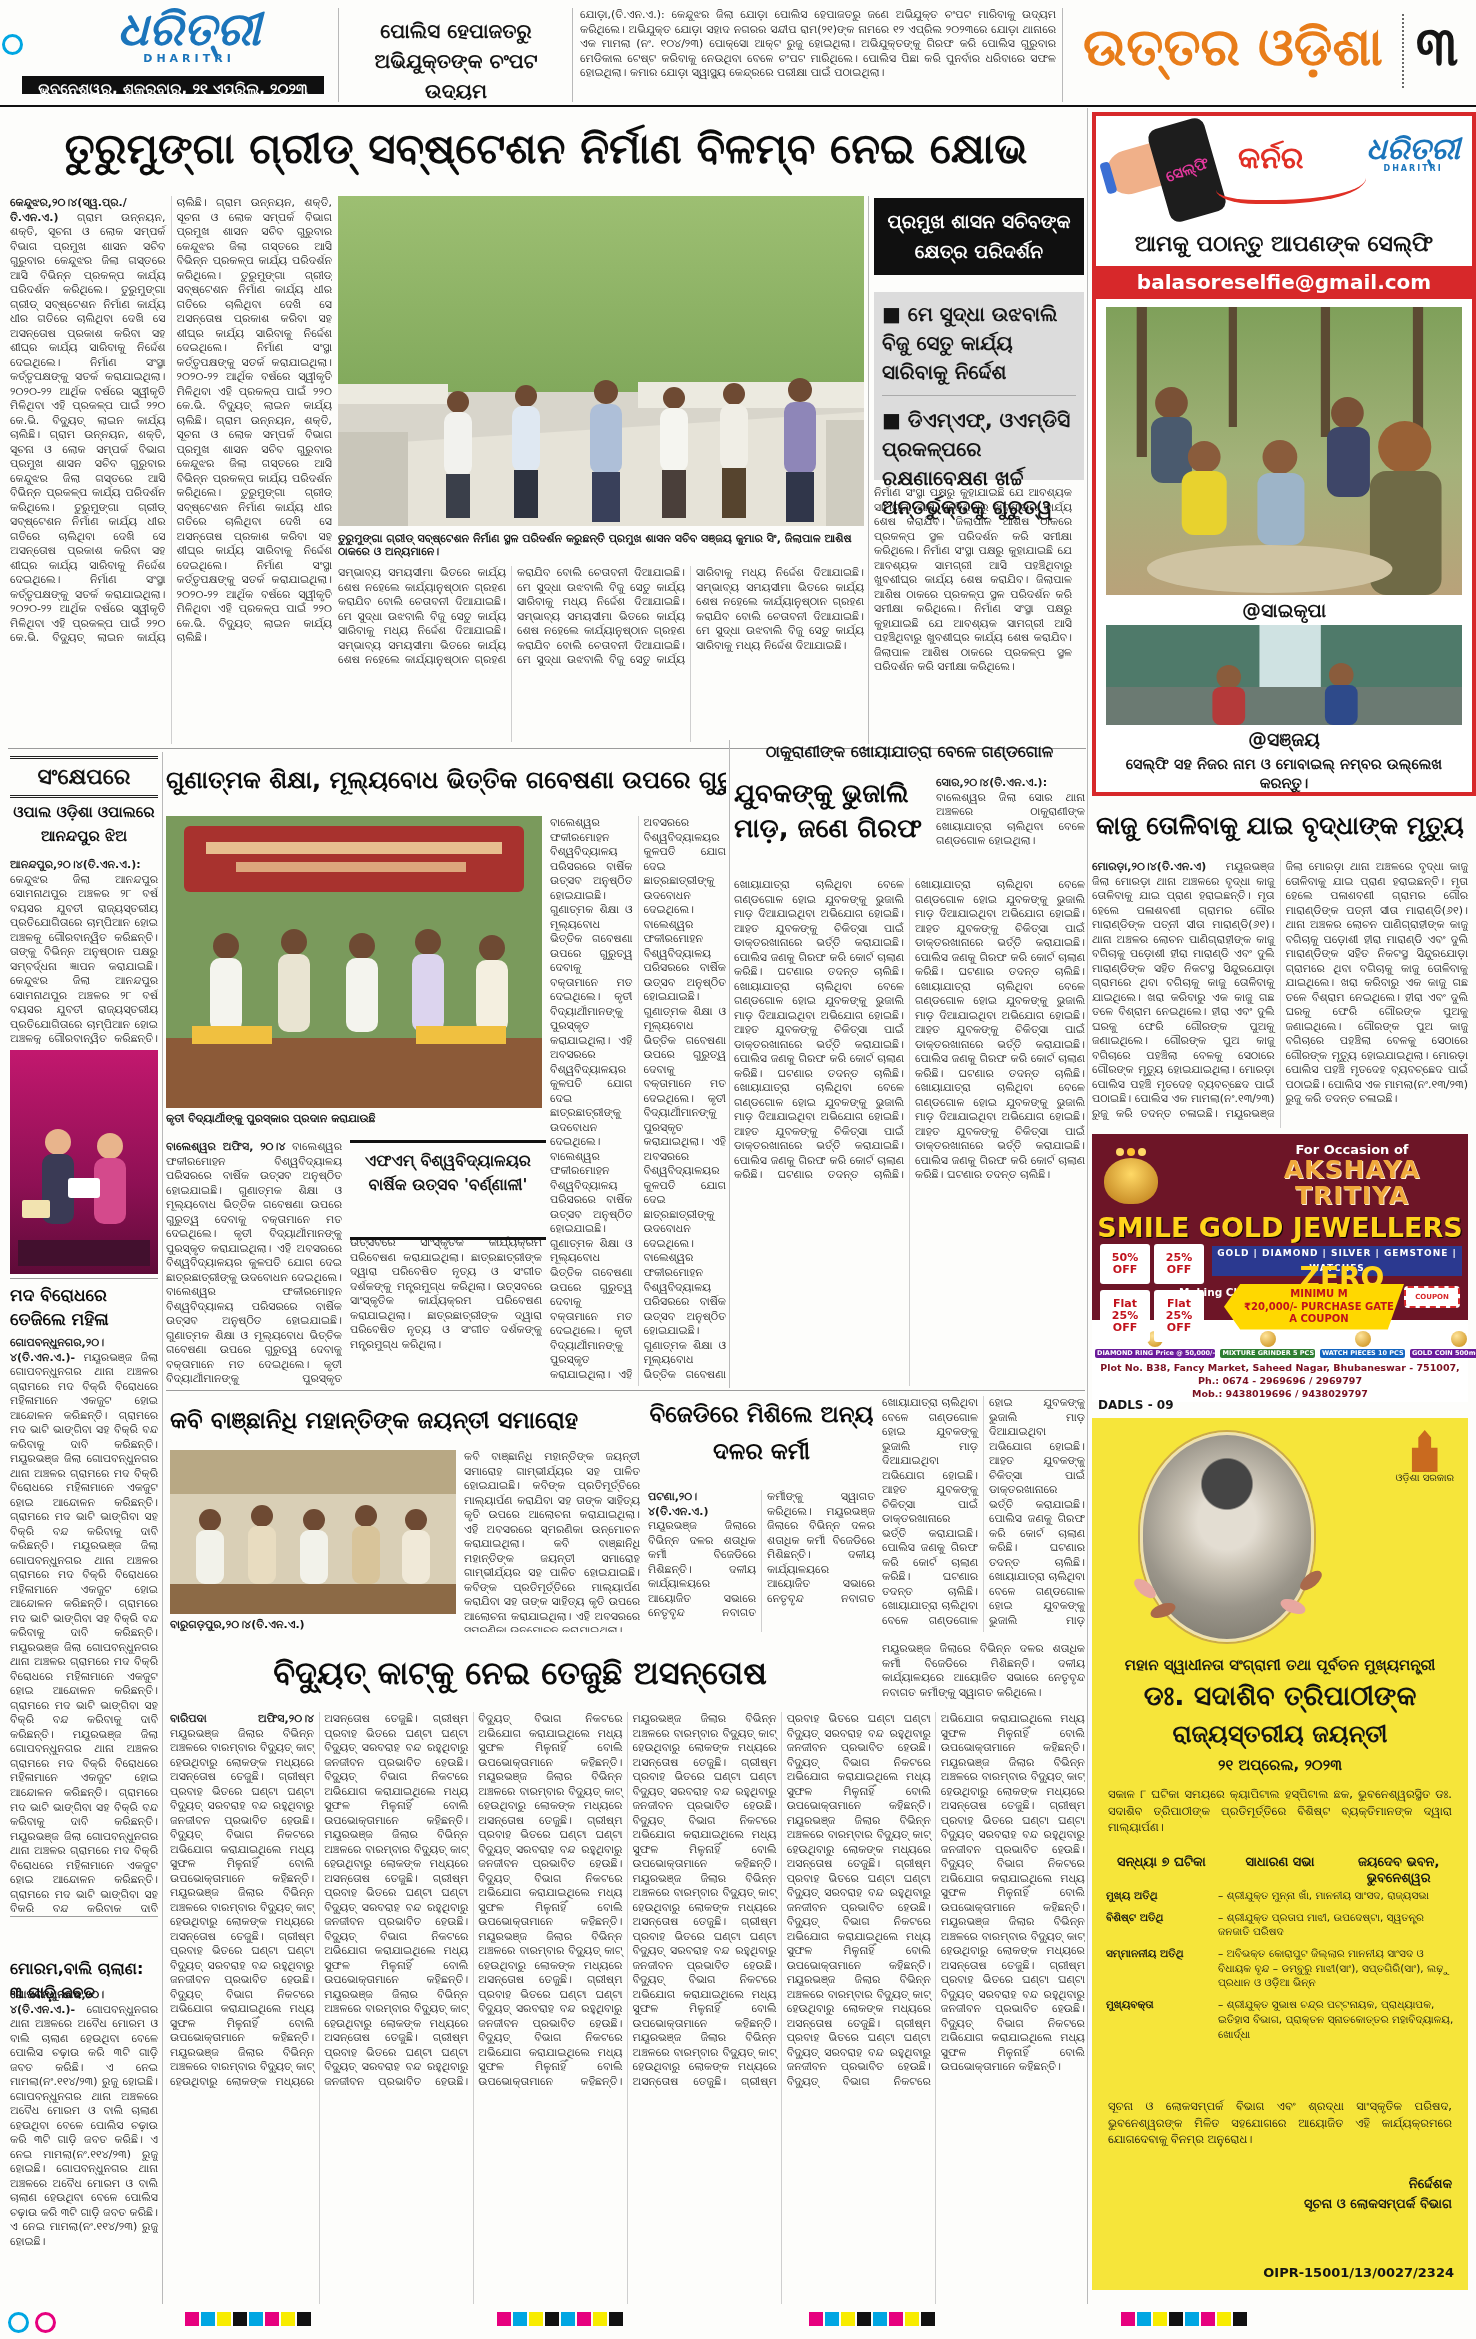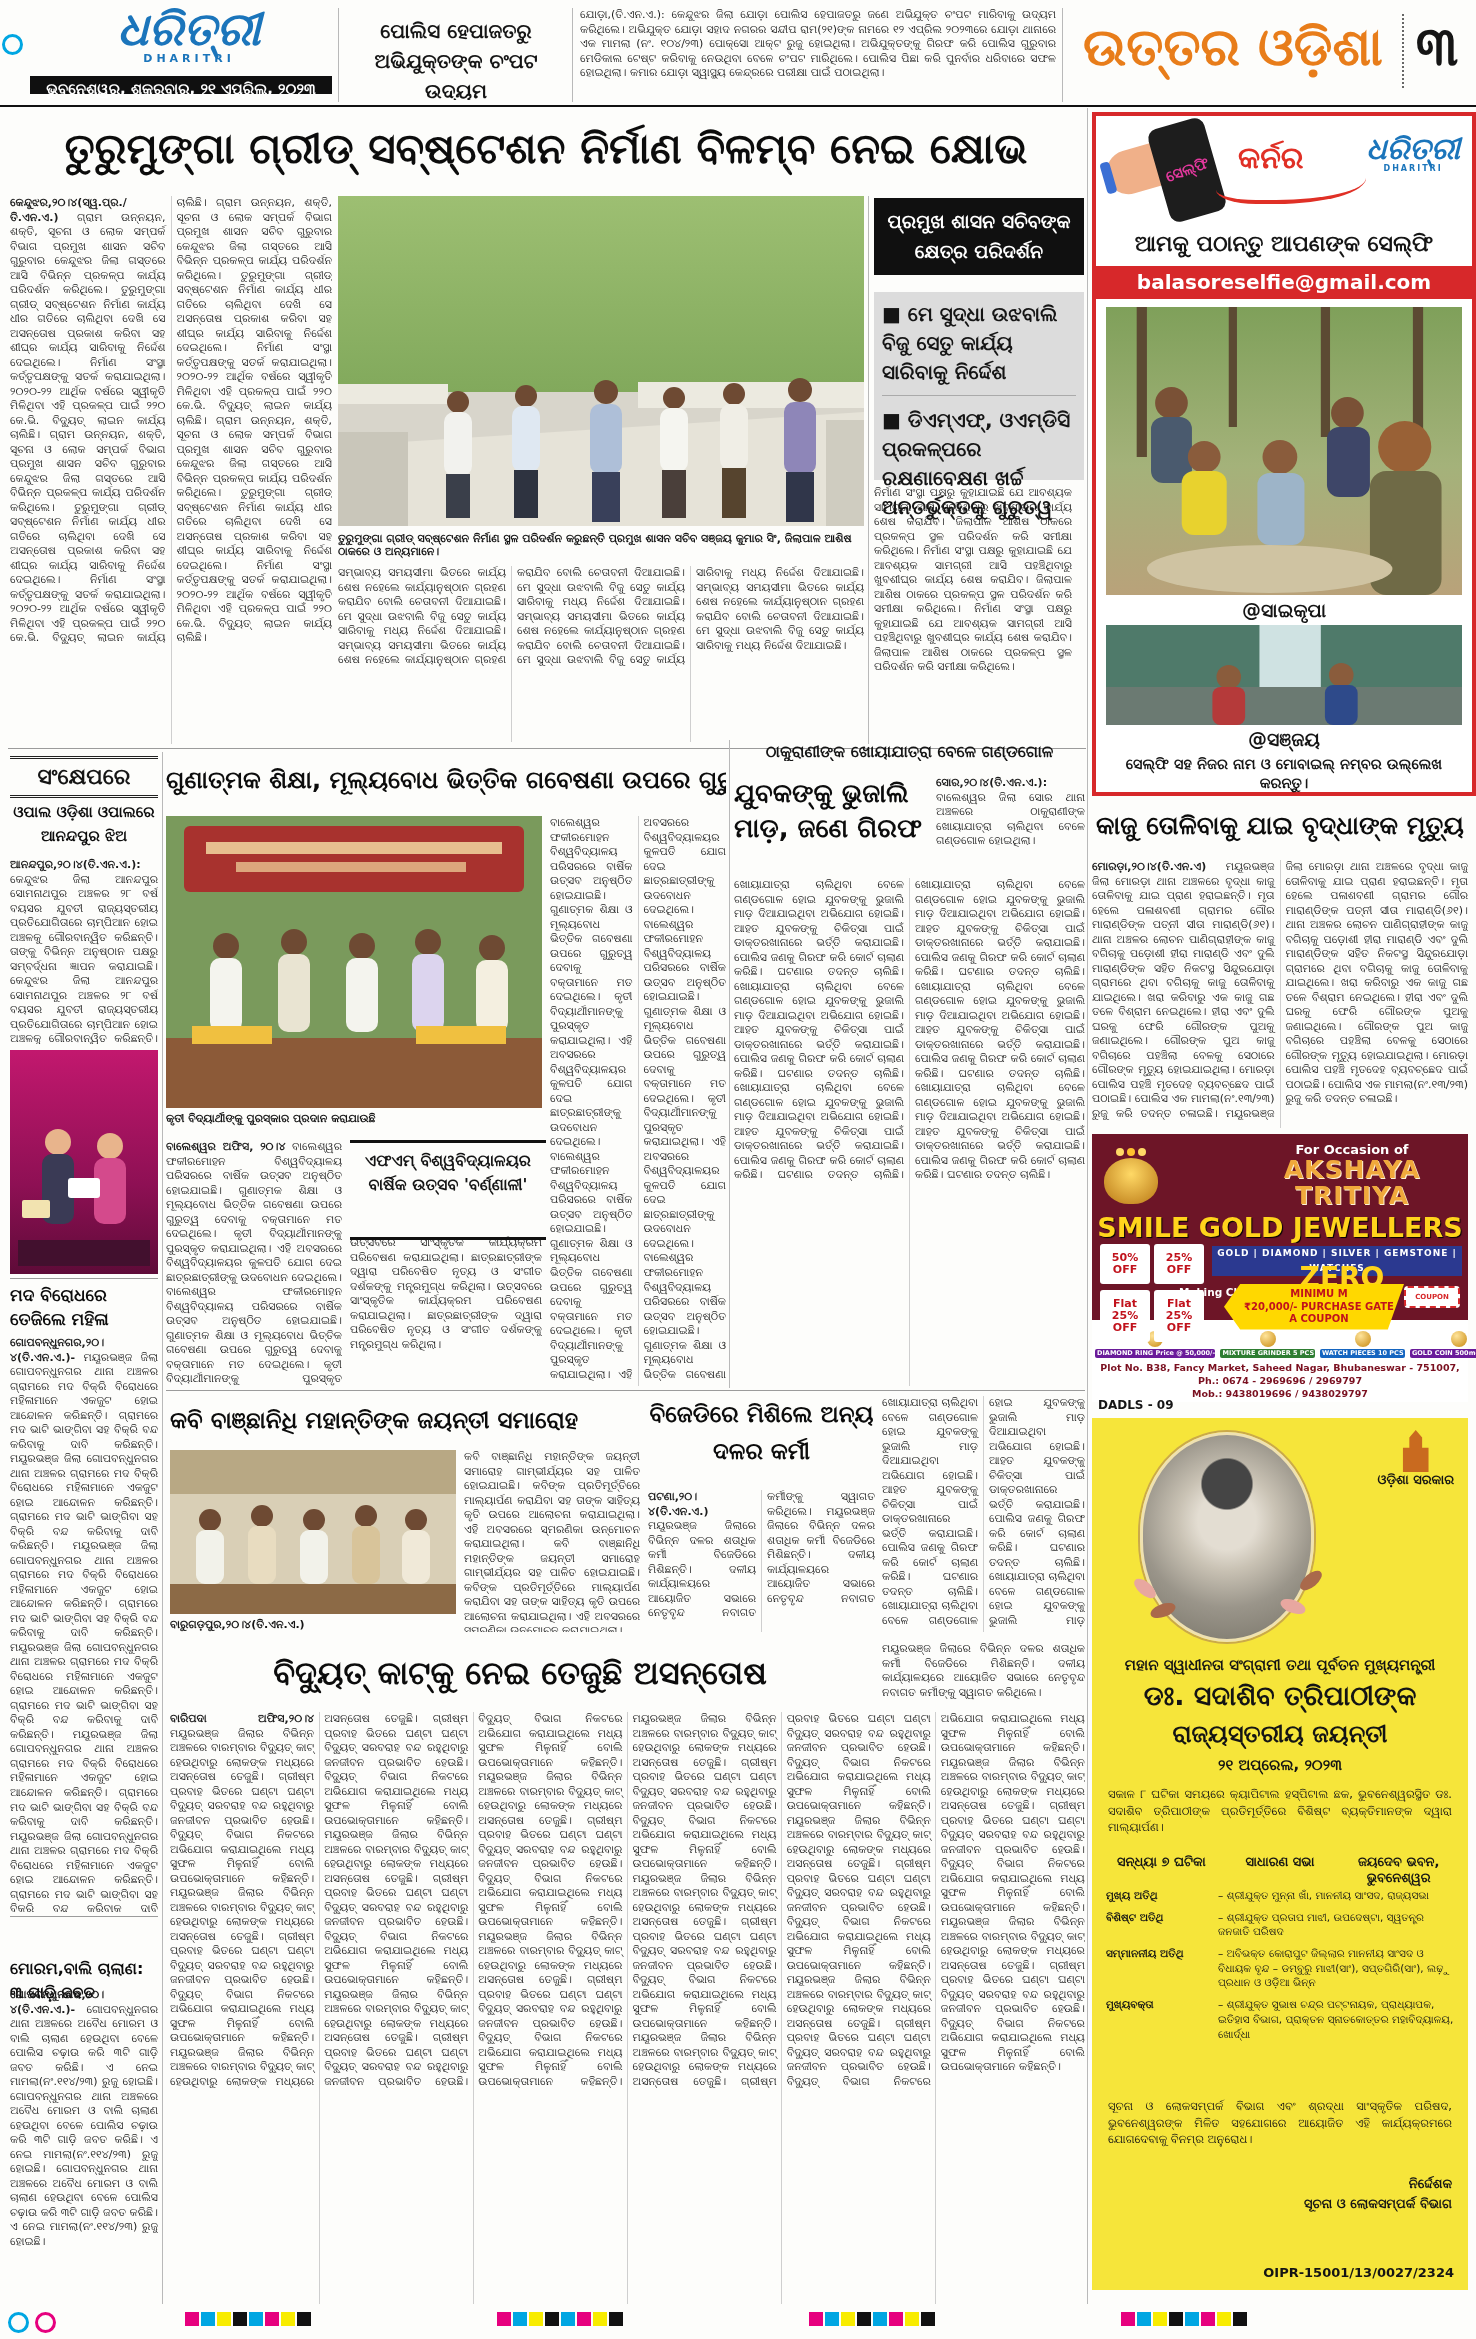--- a/index.html
+++ b/index.html
@@ -91,21 +91,21 @@
 <body>
 
 <div class="page">
 
   <div class="abs ring" style="left:2px;top:34px;border-color:#00a6e2;"></div>
 
   <div class="abs" style="left:46px;top:6px;width:286px;height:66px;text-align:center;">
     <div class="logo-odia">ଧରିତ୍ରୀ</div>
     <div class="logo-latin">DHARITRI</div>
   </div>
-  <div class="abs datebar" style="left:30px;top:76px;width:302px;height:18px;">ଭୁବନେଶ୍ୱର, ଶୁକ୍ରବାର, ୨୧ ଏପ୍ରିଲ, ୨୦୨୩</div>
+  <div class="abs datebar" style="left:22px;top:76px;width:302px;height:18px;">ଭୁବନେଶ୍ୱର, ଶୁକ୍ରବାର, ୨୧ ଏପ୍ରିଲ, ୨୦୨୩</div>
   <div class="abs vrule" style="left:338px;top:8px;height:94px;"></div>
   <div class="abs briefhl center" style="left:344px;top:16px;width:224px;height:84px;overflow:hidden;">ପୋଲିସ ହେପାଜତରୁ ଅଭିଯୁକ୍ତଙ୍କ ଚଂପଟ ଉଦ୍ୟମ</div>
   <div class="abs vrule" style="left:572px;top:8px;height:94px;"></div>
   <div class="abs col" style="left:580px;top:8px;width:476px;height:94px;">ଯୋଡ଼ା,(ତି.ଏନ.ଏ.): କେନ୍ଦୁଝର ଜିଲା ଯୋଡ଼ା ପୋଲିସ ହେପାଜତରୁ ଜଣେ ଅଭିଯୁକ୍ତ ଚଂପଟ ମାରିବାକୁ ଉଦ୍ୟମ କରିଥିଲେ। ଅଭିଯୁକ୍ତ ଯୋଡ଼ା ସହାଦ ନଗରର ସନ୍ଦୀପ ରାମ(୨୧)ଙ୍କ ନାମରେ ୧୨ ଏପ୍ରିଲ ୨୦୨୩ରେ ଯୋଡ଼ା ଥାନାରେ ଏକ ମାମଲା (ନଂ. ୧୦୪/୨୩) ପୋକ୍ସୋ ଆକ୍ଟ ରୁଜୁ ହୋଇଥିଲା। ଅଭିଯୁକ୍ତଙ୍କୁ ଗିରଫ କରି ପୋଲିସ ଗୁରୁବାର ମେଡିକାଲ ଟେଷ୍ଟ କରିବାକୁ ନେଉଥିବା ବେଳେ ଚଂପଟ ମାରିଥିଲେ। ପୋଲିସ ପିଛା କରି ପୁନର୍ବାର ଧରିବାରେ ସଫଳ ହୋଇଥିଲା। କମାର ଯୋଡ଼ା ସ୍ୱାସ୍ଥ୍ୟ କେନ୍ଦ୍ରରେ ପରୀକ୍ଷା ପାଇଁ ପଠାଇଥିଲା।</div>
   <div class="abs vrule" style="left:1062px;top:8px;height:94px;"></div>
   <div class="abs edition center" style="left:1068px;top:12px;width:330px;overflow:hidden;">ଉତ୍ତର ଓଡ଼ିଶା</div>
   <div class="abs" style="left:1402px;top:14px;height:74px;border-left:2px dotted #666;"></div>
   <div class="abs pageno center" style="left:1406px;top:12px;width:62px;">୩</div>
   <div class="abs" style="left:0;top:105px;width:1476px;height:2px;background:#111;"></div>
 
@@ -410,21 +410,21 @@
   <div class="abs col" style="left:882px;top:1642px;width:203px;height:62px;">ମୟୂରଭଞ୍ଜ ଜିଲାରେ ବିଭିନ୍ନ ଦଳର ଶତାଧିକ କର୍ମୀ ବିଜେଡିରେ ମିଶିଛନ୍ତି। ଦଳୀୟ କାର୍ଯ୍ୟାଳୟରେ ଆୟୋଜିତ ସଭାରେ ନେତୃବୃନ୍ଦ ନବାଗତ କର୍ମୀଙ୍କୁ ସ୍ୱାଗତ କରିଥିଲେ। </div>
   <div class="abs col c6" style="left:170px;top:1712px;width:915px;height:592px;">
     <b>ବାରିପଦା ଅଫିସ,୨୦।୪</b>
     <span>ମୟୂରଭଞ୍ଜ ଜିଲାର ବିଭିନ୍ନ ଅଞ୍ଚଳରେ ବାରମ୍ବାର ବିଦ୍ୟୁତ୍ କାଟ୍ ହେଉଥିବାରୁ ଲୋକଙ୍କ ମଧ୍ୟରେ ଅସନ୍ତୋଷ ତେଜୁଛି। ଗ୍ରୀଷ୍ମ ପ୍ରବାହ ଭିତରେ ଘଣ୍ଟା ଘଣ୍ଟା ବିଦ୍ୟୁତ୍ ସରବରାହ ବନ୍ଦ ରହୁଥିବାରୁ ଜନଜୀବନ ପ୍ରଭାବିତ ହେଉଛି। ବିଦ୍ୟୁତ୍ ବିଭାଗ ନିକଟରେ ଅଭିଯୋଗ କରାଯାଇଥିଲେ ମଧ୍ୟ ସୁଫଳ ମିଳୁନାହିଁ ବୋଲି ଉପଭୋକ୍ତାମାନେ କହିଛନ୍ତି।  ମୟୂରଭଞ୍ଜ ଜିଲାର ବିଭିନ୍ନ ଅଞ୍ଚଳରେ ବାରମ୍ବାର ବିଦ୍ୟୁତ୍ କାଟ୍ ହେଉଥିବାରୁ ଲୋକଙ୍କ ମଧ୍ୟରେ ଅସନ୍ତୋଷ ତେଜୁଛି। ଗ୍ରୀଷ୍ମ ପ୍ରବାହ ଭିତରେ ଘଣ୍ଟା ଘଣ୍ଟା ବିଦ୍ୟୁତ୍ ସରବରାହ ବନ୍ଦ ରହୁଥିବାରୁ ଜନଜୀବନ ପ୍ରଭାବିତ ହେଉଛି। ବିଦ୍ୟୁତ୍ ବିଭାଗ ନିକଟରେ ଅଭିଯୋଗ କରାଯାଇଥିଲେ ମଧ୍ୟ ସୁଫଳ ମିଳୁନାହିଁ ବୋଲି ଉପଭୋକ୍ତାମାନେ କହିଛନ୍ତି।  ମୟୂରଭଞ୍ଜ ଜିଲାର ବିଭିନ୍ନ ଅଞ୍ଚଳରେ ବାରମ୍ବାର ବିଦ୍ୟୁତ୍ କାଟ୍ ହେଉଥିବାରୁ ଲୋକଙ୍କ ମଧ୍ୟରେ ଅସନ୍ତୋଷ ତେଜୁଛି। ଗ୍ରୀଷ୍ମ ପ୍ରବାହ ଭିତରେ ଘଣ୍ଟା ଘଣ୍ଟା ବିଦ୍ୟୁତ୍ ସରବରାହ ବନ୍ଦ ରହୁଥିବାରୁ ଜନଜୀବନ ପ୍ରଭାବିତ ହେଉଛି। ବିଦ୍ୟୁତ୍ ବିଭାଗ ନିକଟରେ ଅଭିଯୋଗ କରାଯାଇଥିଲେ ମଧ୍ୟ ସୁଫଳ ମିଳୁନାହିଁ ବୋଲି ଉପଭୋକ୍ତାମାନେ କହିଛନ୍ତି।  ମୟୂରଭଞ୍ଜ ଜିଲାର ବିଭିନ୍ନ ଅଞ୍ଚଳରେ ବାରମ୍ବାର ବିଦ୍ୟୁତ୍ କାଟ୍ ହେଉଥିବାରୁ ଲୋକଙ୍କ ମଧ୍ୟରେ ଅସନ୍ତୋଷ ତେଜୁଛି। ଗ୍ରୀଷ୍ମ ପ୍ରବାହ ଭିତରେ ଘଣ୍ଟା ଘଣ୍ଟା ବିଦ୍ୟୁତ୍ ସରବରାହ ବନ୍ଦ ରହୁଥିବାରୁ ଜନଜୀବନ ପ୍ରଭାବିତ ହେଉଛି। ବିଦ୍ୟୁତ୍ ବିଭାଗ ନିକଟରେ ଅଭିଯୋଗ କରାଯାଇଥିଲେ ମଧ୍ୟ ସୁଫଳ ମିଳୁନାହିଁ ବୋଲି ଉପଭୋକ୍ତାମାନେ କହିଛନ୍ତି।  ମୟୂରଭଞ୍ଜ ଜିଲାର ବିଭିନ୍ନ ଅଞ୍ଚଳରେ ବାରମ୍ବାର ବିଦ୍ୟୁତ୍ କାଟ୍ ହେଉଥିବାରୁ ଲୋକଙ୍କ ମଧ୍ୟରେ ଅସନ୍ତୋଷ ତେଜୁଛି। ଗ୍ରୀଷ୍ମ ପ୍ରବାହ ଭିତରେ ଘଣ୍ଟା ଘଣ୍ଟା ବିଦ୍ୟୁତ୍ ସରବରାହ ବନ୍ଦ ରହୁଥିବାରୁ ଜନଜୀବନ ପ୍ରଭାବିତ ହେଉଛି। ବିଦ୍ୟୁତ୍ ବିଭାଗ ନିକଟରେ ଅଭିଯୋଗ କରାଯାଇଥିଲେ ମଧ୍ୟ ସୁଫଳ ମିଳୁନାହିଁ ବୋଲି ଉପଭୋକ୍ତାମାନେ କହିଛନ୍ତି।  ମୟୂରଭଞ୍ଜ ଜିଲାର ବିଭିନ୍ନ ଅଞ୍ଚଳରେ ବାରମ୍ବାର ବିଦ୍ୟୁତ୍ କାଟ୍ ହେଉଥିବାରୁ ଲୋକଙ୍କ ମଧ୍ୟରେ ଅସନ୍ତୋଷ ତେଜୁଛି। ଗ୍ରୀଷ୍ମ ପ୍ରବାହ ଭିତରେ ଘଣ୍ଟା ଘଣ୍ଟା ବିଦ୍ୟୁତ୍ ସରବରାହ ବନ୍ଦ ରହୁଥିବାରୁ ଜନଜୀବନ ପ୍ରଭାବିତ ହେଉଛି। ବିଦ୍ୟୁତ୍ ବିଭାଗ ନିକଟରେ ଅଭିଯୋଗ କରାଯାଇଥିଲେ ମଧ୍ୟ ସୁଫଳ ମିଳୁନାହିଁ ବୋଲି ଉପଭୋକ୍ତାମାନେ କହିଛନ୍ତି।  ମୟୂରଭଞ୍ଜ ଜିଲାର ବିଭିନ୍ନ ଅଞ୍ଚଳରେ ବାରମ୍ବାର ବିଦ୍ୟୁତ୍ କାଟ୍ ହେଉଥିବାରୁ ଲୋକଙ୍କ ମଧ୍ୟରେ ଅସନ୍ତୋଷ ତେଜୁଛି। ଗ୍ରୀଷ୍ମ ପ୍ରବାହ ଭିତରେ ଘଣ୍ଟା ଘଣ୍ଟା ବିଦ୍ୟୁତ୍ ସରବରାହ ବନ୍ଦ ରହୁଥିବାରୁ ଜନଜୀବନ ପ୍ରଭାବିତ ହେଉଛି। ବିଦ୍ୟୁତ୍ ବିଭାଗ ନିକଟରେ ଅଭିଯୋଗ କରାଯାଇଥିଲେ ମଧ୍ୟ ସୁଫଳ ମିଳୁନାହିଁ ବୋଲି ଉପଭୋକ୍ତାମାନେ କହିଛନ୍ତି।  ମୟୂରଭଞ୍ଜ ଜିଲାର ବିଭିନ୍ନ ଅଞ୍ଚଳରେ ବାରମ୍ବାର ବିଦ୍ୟୁତ୍ କାଟ୍ ହେଉଥିବାରୁ ଲୋକଙ୍କ ମଧ୍ୟରେ ଅସନ୍ତୋଷ ତେଜୁଛି। ଗ୍ରୀଷ୍ମ ପ୍ରବାହ ଭିତରେ ଘଣ୍ଟା ଘଣ୍ଟା ବିଦ୍ୟୁତ୍ ସରବରାହ ବନ୍ଦ ରହୁଥିବାରୁ ଜନଜୀବନ ପ୍ରଭାବିତ ହେଉଛି। ବିଦ୍ୟୁତ୍ ବିଭାଗ ନିକଟରେ ଅଭିଯୋଗ କରାଯାଇଥିଲେ ମଧ୍ୟ ସୁଫଳ ମିଳୁନାହିଁ ବୋଲି ଉପଭୋକ୍ତାମାନେ କହିଛନ୍ତି।  ମୟୂରଭଞ୍ଜ ଜିଲାର ବିଭିନ୍ନ ଅଞ୍ଚଳରେ ବାରମ୍ବାର ବିଦ୍ୟୁତ୍ କାଟ୍ ହେଉଥିବାରୁ ଲୋକଙ୍କ ମଧ୍ୟରେ ଅସନ୍ତୋଷ ତେଜୁଛି। ଗ୍ରୀଷ୍ମ ପ୍ରବାହ ଭିତରେ ଘଣ୍ଟା ଘଣ୍ଟା ବିଦ୍ୟୁତ୍ ସରବରାହ ବନ୍ଦ ରହୁଥିବାରୁ ଜନଜୀବନ ପ୍ରଭାବିତ ହେଉଛି। ବିଦ୍ୟୁତ୍ ବିଭାଗ ନିକଟରେ ଅଭିଯୋଗ କରାଯାଇଥିଲେ ମଧ୍ୟ ସୁଫଳ ମିଳୁନାହିଁ ବୋଲି ଉପଭୋକ୍ତାମାନେ କହିଛନ୍ତି।  ମୟୂରଭଞ୍ଜ ଜିଲାର ବିଭିନ୍ନ ଅଞ୍ଚଳରେ ବାରମ୍ବାର ବିଦ୍ୟୁତ୍ କାଟ୍ ହେଉଥିବାରୁ ଲୋକଙ୍କ ମଧ୍ୟରେ ଅସନ୍ତୋଷ ତେଜୁଛି। ଗ୍ରୀଷ୍ମ ପ୍ରବାହ ଭିତରେ ଘଣ୍ଟା ଘଣ୍ଟା ବିଦ୍ୟୁତ୍ ସରବରାହ ବନ୍ଦ ରହୁଥିବାରୁ ଜନଜୀବନ ପ୍ରଭାବିତ ହେଉଛି। ବିଦ୍ୟୁତ୍ ବିଭାଗ ନିକଟରେ ଅଭିଯୋଗ କରାଯାଇଥିଲେ ମଧ୍ୟ ସୁଫଳ ମିଳୁନାହିଁ ବୋଲି ଉପଭୋକ୍ତାମାନେ କହିଛନ୍ତି।  ମୟୂରଭଞ୍ଜ ଜିଲାର ବିଭିନ୍ନ ଅଞ୍ଚଳରେ ବାରମ୍ବାର ବିଦ୍ୟୁତ୍ କାଟ୍ ହେଉଥିବାରୁ ଲୋକଙ୍କ ମଧ୍ୟରେ ଅସନ୍ତୋଷ ତେଜୁଛି। ଗ୍ରୀଷ୍ମ ପ୍ରବାହ ଭିତରେ ଘଣ୍ଟା ଘଣ୍ଟା ବିଦ୍ୟୁତ୍ ସରବରାହ ବନ୍ଦ ରହୁଥିବାରୁ ଜନଜୀବନ ପ୍ରଭାବିତ ହେଉଛି। ବିଦ୍ୟୁତ୍ ବିଭାଗ ନିକଟରେ ଅଭିଯୋଗ କରାଯାଇଥିଲେ ମଧ୍ୟ ସୁଫଳ ମିଳୁନାହିଁ ବୋଲି ଉପଭୋକ୍ତାମାନେ କହିଛନ୍ତି।  ମୟୂରଭଞ୍ଜ ଜିଲାର ବିଭିନ୍ନ ଅଞ୍ଚଳରେ ବାରମ୍ବାର ବିଦ୍ୟୁତ୍ କାଟ୍ ହେଉଥିବାରୁ ଲୋକଙ୍କ ମଧ୍ୟରେ ଅସନ୍ତୋଷ ତେଜୁଛି। ଗ୍ରୀଷ୍ମ ପ୍ରବାହ ଭିତରେ ଘଣ୍ଟା ଘଣ୍ଟା ବିଦ୍ୟୁତ୍ ସରବରାହ ବନ୍ଦ ରହୁଥିବାରୁ ଜନଜୀବନ ପ୍ରଭାବିତ ହେଉଛି। ବିଦ୍ୟୁତ୍ ବିଭାଗ ନିକଟରେ ଅଭିଯୋଗ କରାଯାଇଥିଲେ ମଧ୍ୟ ସୁଫଳ ମିଳୁନାହିଁ ବୋଲି ଉପଭୋକ୍ତାମାନେ କହିଛନ୍ତି।  ମୟୂରଭଞ୍ଜ ଜିଲାର ବିଭିନ୍ନ ଅଞ୍ଚଳରେ ବାରମ୍ବାର ବିଦ୍ୟୁତ୍ କାଟ୍ ହେଉଥିବାରୁ ଲୋକଙ୍କ ମଧ୍ୟରେ ଅସନ୍ତୋଷ ତେଜୁଛି। ଗ୍ରୀଷ୍ମ ପ୍ରବାହ ଭିତରେ ଘଣ୍ଟା ଘଣ୍ଟା ବିଦ୍ୟୁତ୍ ସରବରାହ ବନ୍ଦ ରହୁଥିବାରୁ ଜନଜୀବନ ପ୍ରଭାବିତ ହେଉଛି। ବିଦ୍ୟୁତ୍ ବିଭାଗ ନିକଟରେ ଅଭିଯୋଗ କରାଯାଇଥିଲେ ମଧ୍ୟ ସୁଫଳ ମିଳୁନାହିଁ ବୋଲି ଉପଭୋକ୍ତାମାନେ କହିଛନ୍ତି।  ମୟୂରଭଞ୍ଜ ଜିଲାର ବିଭିନ୍ନ ଅଞ୍ଚଳରେ ବାରମ୍ବାର ବିଦ୍ୟୁତ୍ କାଟ୍ ହେଉଥିବାରୁ ଲୋକଙ୍କ ମଧ୍ୟରେ ଅସନ୍ତୋଷ ତେଜୁଛି। ଗ୍ରୀଷ୍ମ ପ୍ରବାହ ଭିତରେ ଘଣ୍ଟା ଘଣ୍ଟା ବିଦ୍ୟୁତ୍ ସରବରାହ ବନ୍ଦ ରହୁଥିବାରୁ ଜନଜୀବନ ପ୍ରଭାବିତ ହେଉଛି। ବିଦ୍ୟୁତ୍ ବିଭାଗ ନିକଟରେ ଅଭିଯୋଗ କରାଯାଇଥିଲେ ମଧ୍ୟ ସୁଫଳ ମିଳୁନାହିଁ ବୋଲି ଉପଭୋକ୍ତାମାନେ କହିଛନ୍ତି। </span>
   </div>
 
   <div class="abs" style="left:1098px;top:1398px;font-size:12px;font-weight:bold;">DADLS - 09</div>
   <div class="abs memo" style="left:1092px;top:1418px;width:376px;height:872px;">
     <div class="abs" style="right:14px;top:12px;text-align:center;">
       <div class="emblem" style="margin:0 auto;"></div>
-      <div style="font-size:13px;font-weight:bold;">ଓଡ଼ିଶା ସରକାର</div>
+      <div style="font-size:10px;font-weight:normal;">ଓଡ଼ିଶା ସରକାର</div>
     </div>
     <div class="abs" style="left:48px;top:14px;">
       <div class="portrait"></div>
       <div class="petal" style="left:-8px;top:150px;background:#e8a7a0;transform:rotate(40deg);"></div>
       <div class="petal" style="left:10px;top:172px;background:#a9694b;transform:rotate(-20deg);"></div>
       <div class="petal" style="left:140px;top:168px;background:#e8a7a0;transform:rotate(20deg);"></div>
       <div class="petal" style="left:158px;top:142px;background:#a9694b;transform:rotate(-40deg);"></div>
     </div>
     <div class="memoline1 abs" style="left:8px;top:238px;width:360px;">ମହାନ ସ୍ୱାଧୀନତା ସଂଗ୍ରାମୀ ତଥା ପୂର୍ବତନ ମୁଖ୍ୟମନ୍ତ୍ରୀ</div>
     <div class="memoname abs" style="left:8px;top:262px;width:360px;">ଡଃ. ସଦାଶିବ ତ୍ରିପାଠୀଙ୍କ</div>

